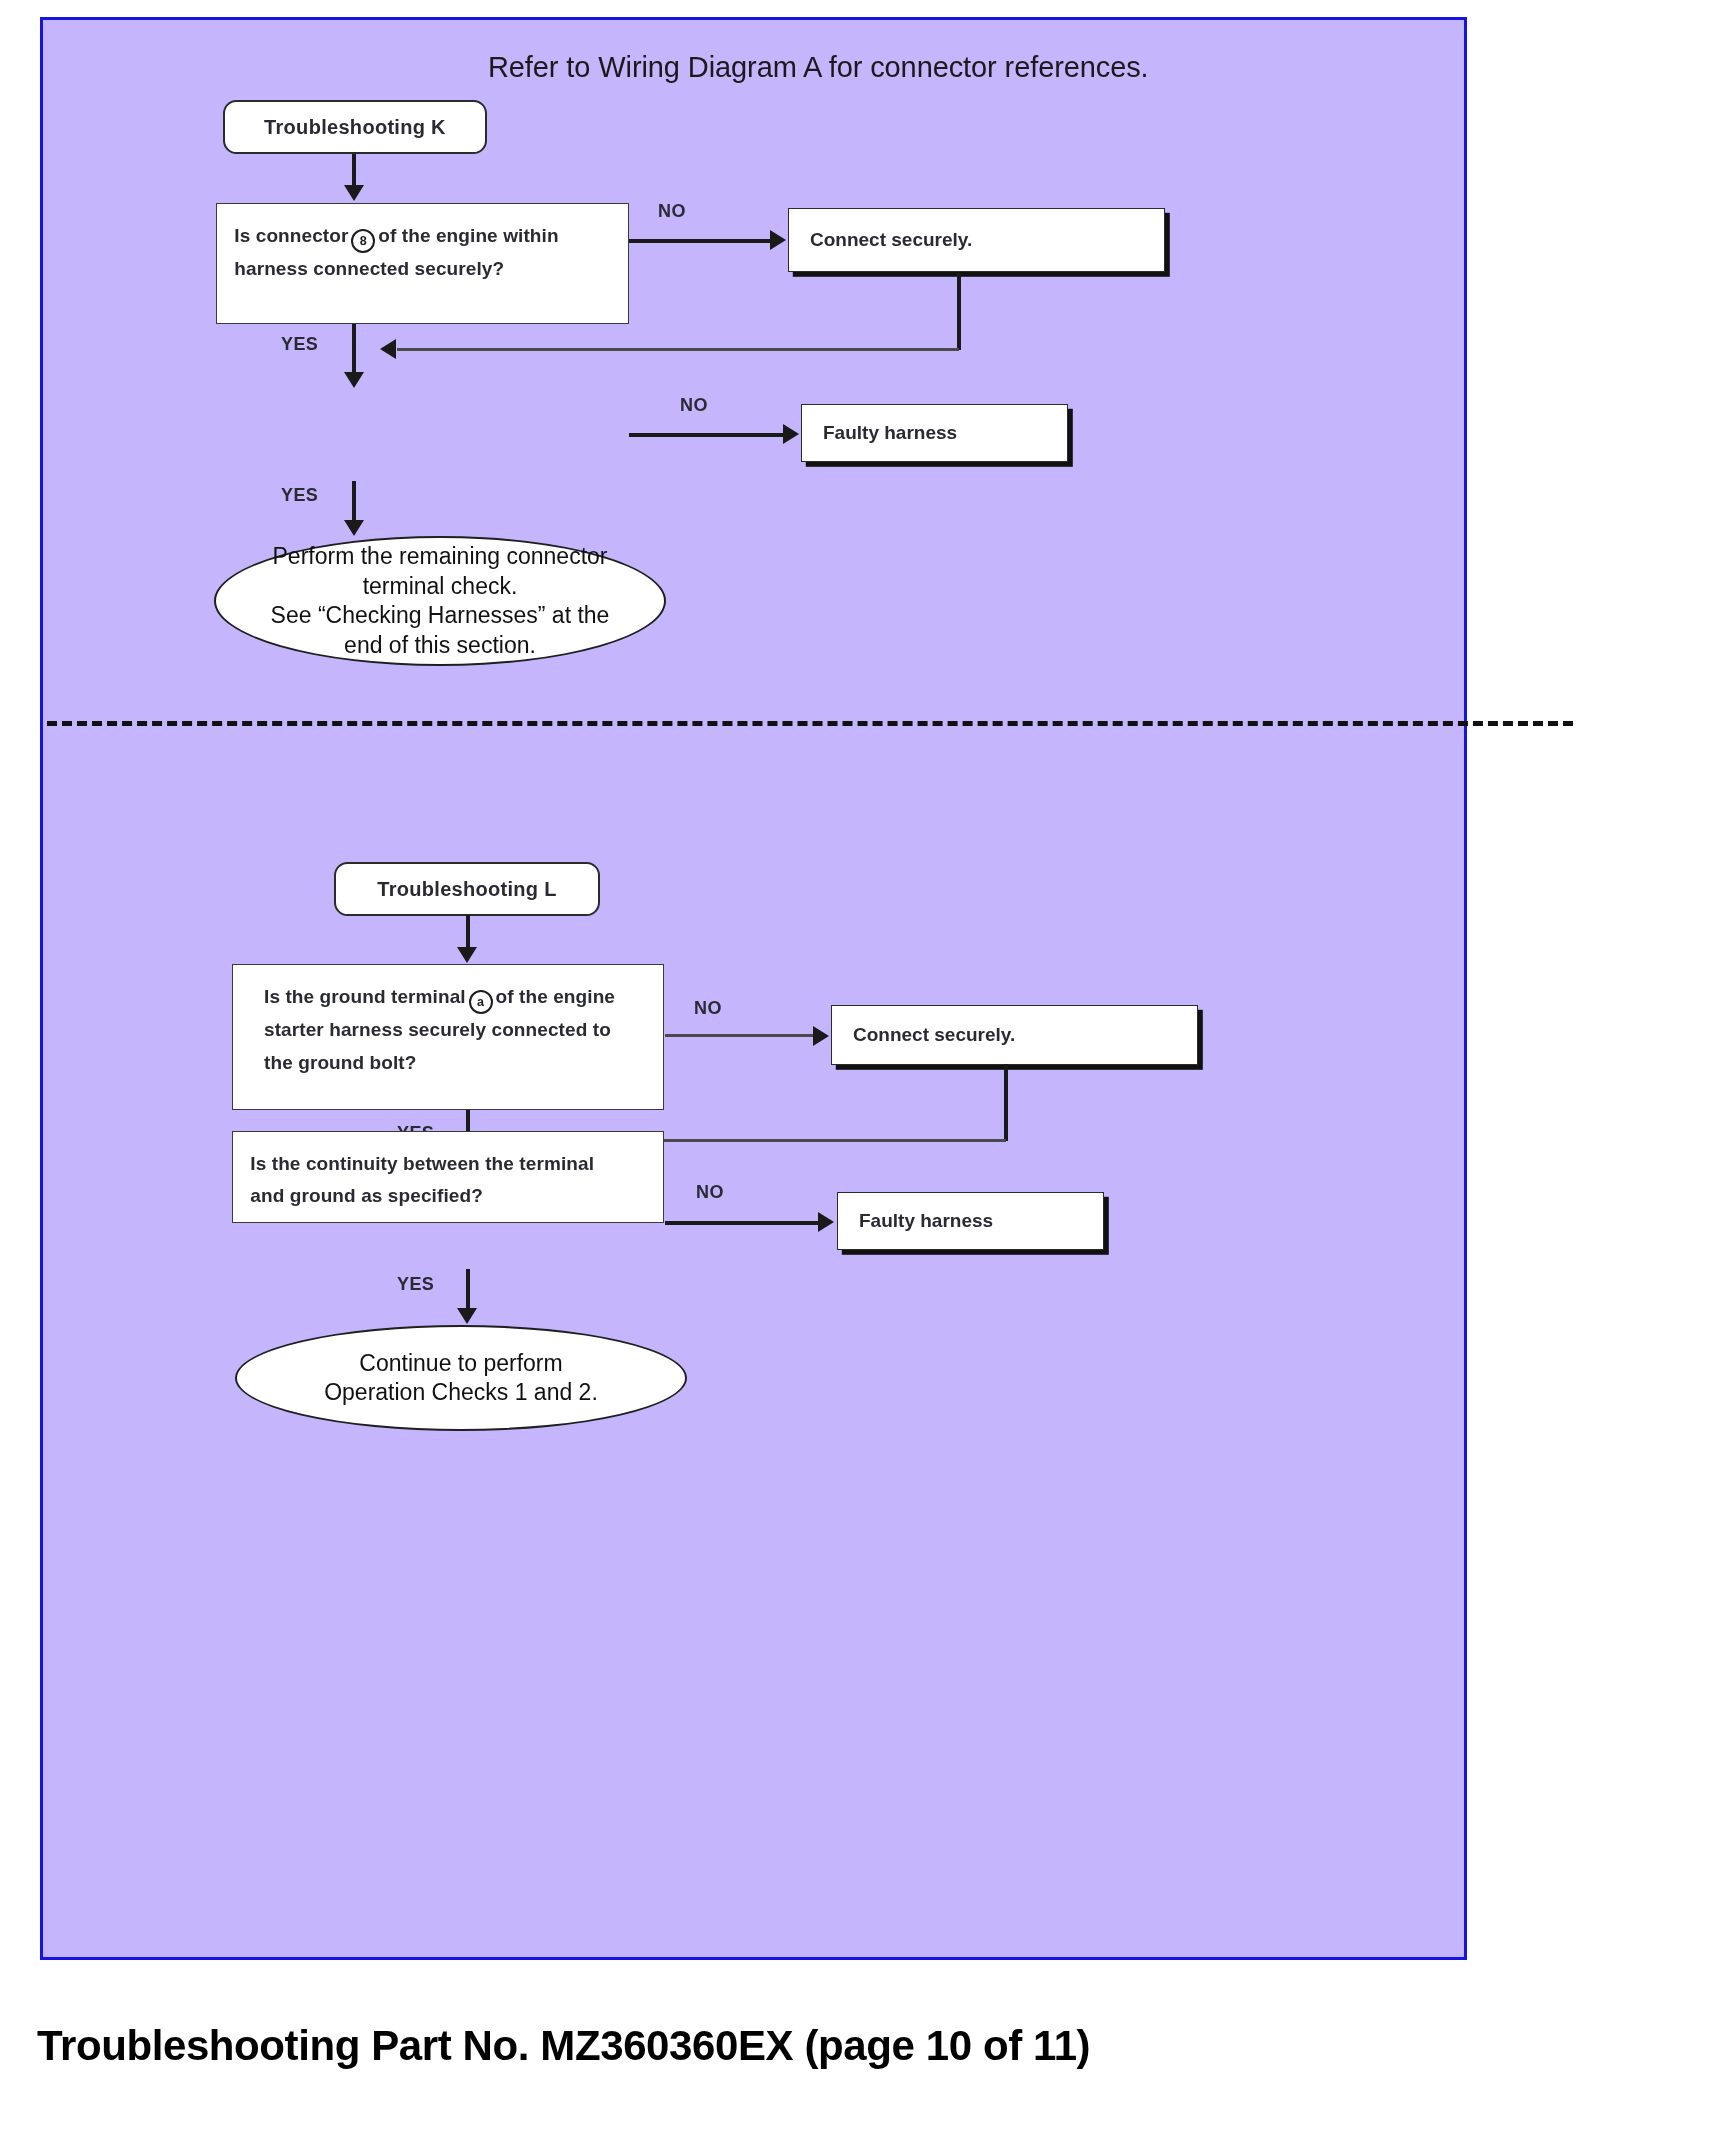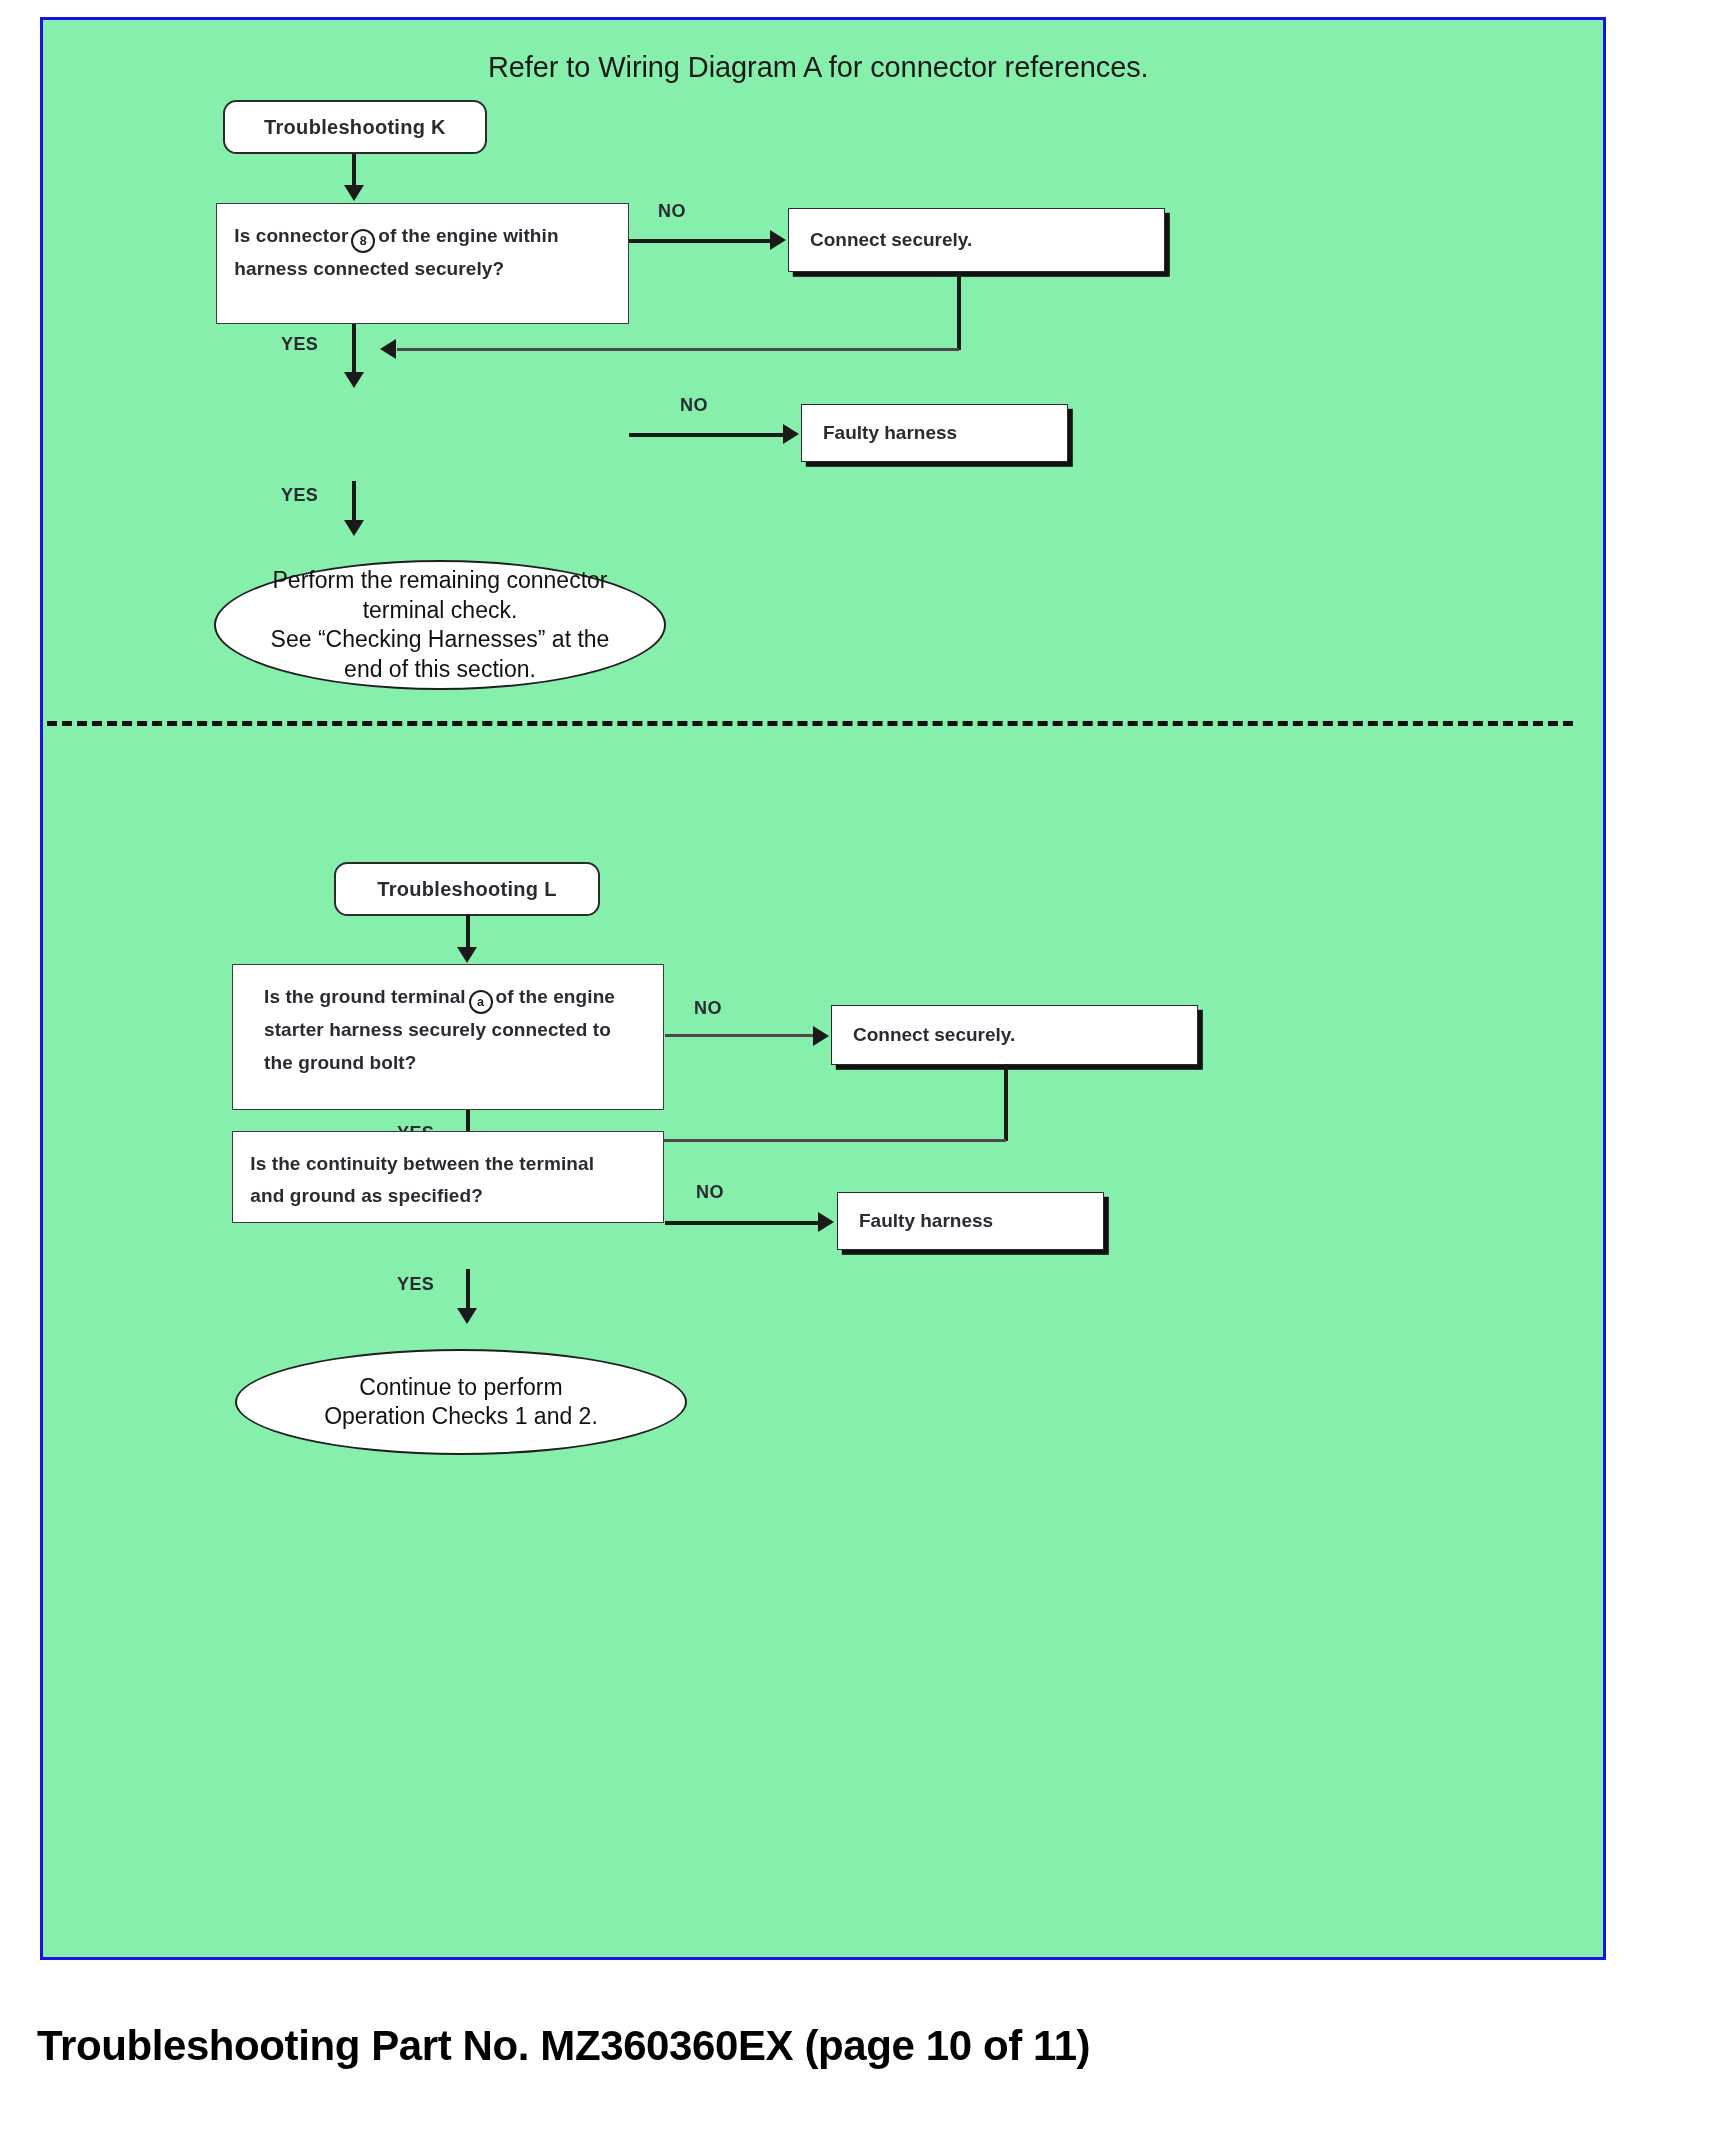--- a/index.html
+++ b/index.html
@@ -13,25 +13,25 @@
     font-family: "Liberation Sans", sans-serif;
     position: relative;
     overflow: hidden;
   }
 
   
   #page-frame {
     position: absolute;
     left: 40px;
     top: 17.3px;
-    width: 1566px;
+    width: 1427px;
     height: 1943px;
     border: 3.8px solid #1414e6;
     box-sizing: border-box;
-    background: #86efac;
+    background: #c4b5fd;
   }
 
   #diagram-canvas {
     position: absolute;
     left: 0; top: 0;
     width: 100%; height: 100%;
   }
 
   
   .node {
@@ -82,21 +82,20 @@
     border: 2.4px solid #1f1f1f;
     border-radius: 50% / 50%;
     display: flex;
     flex-direction: column;
     align-items: center;
     justify-content: center;
     text-align: center;
     font-size: 23px;
     color: #111111;
     line-height: 1.28;
-    margin-top: 24px;
   }
   .terminal-node .tline { display: block; white-space: nowrap; }
 
   
   .vline   { position: absolute; background: #4a4a4a; width: 2.9px; }
   .vline.thick { background: #1a1a1a; width: 3.8px; }
   .hline   { position: absolute; background: #4a4a4a; height: 2.9px; }
   .hline.thick { background: #1a1a1a; height: 3.8px; }
 
   

